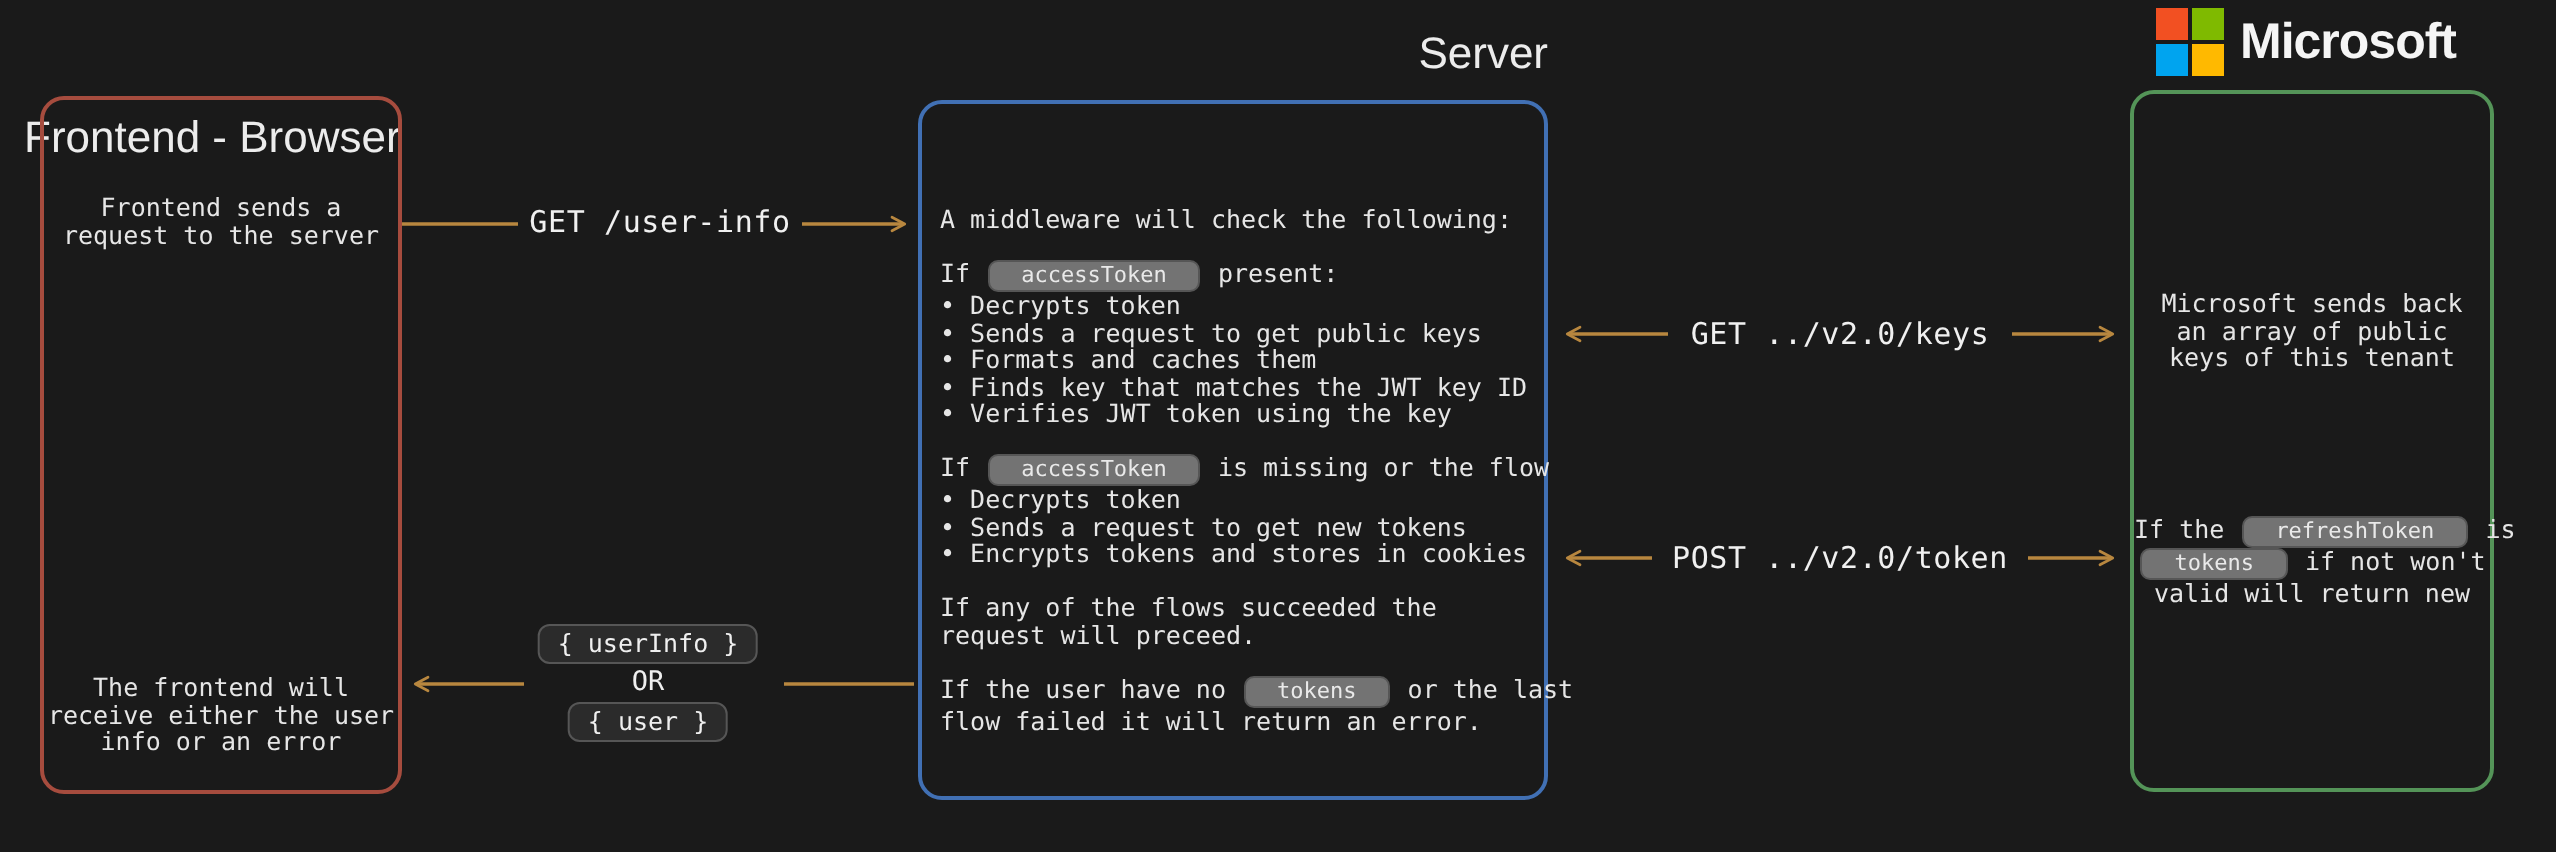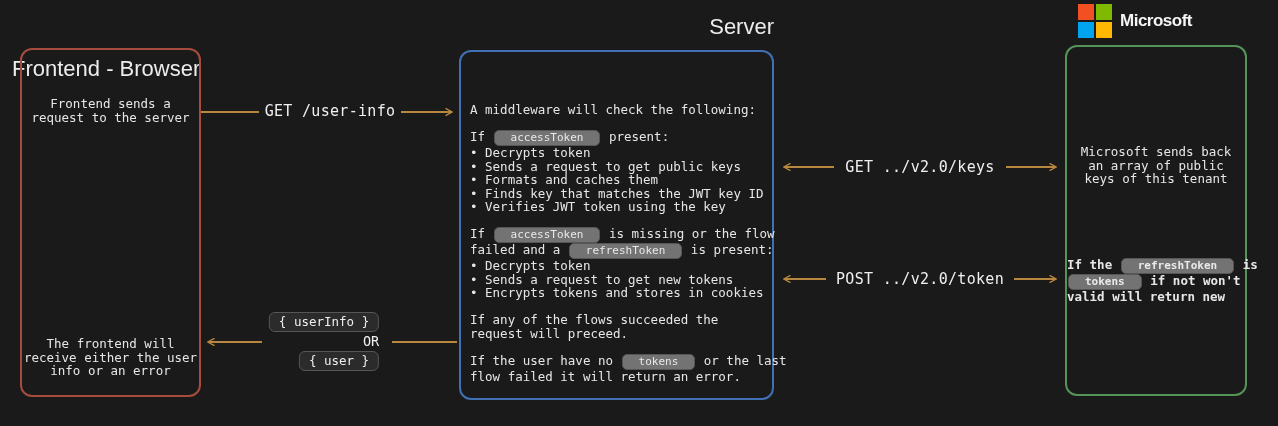--- a/index.html
+++ b/index.html
@@ -15,55 +15,55 @@
   .title{
     position:absolute;font-family:"Liberation Sans","DejaVu Sans",sans-serif;
     font-size:22px;color:#ececec;
   }
   .frontend-title{left:12px;top:24px;margin-top:32px;}
   .server-title{left:459px;top:14px;width:315px;text-align:right;}
   .ms-brand{position:absolute;left:1078px;top:4px;display:flex;align-items:center;gap:8px;}
   .ms-logo{display:grid;grid-template-columns:16px 16px;grid-template-rows:16px 16px;gap:2px;}
   .ms-logo .sq{width:16px;height:16px;display:block;}
   .ms-text{
-    font-family:"Liberation Sans","DejaVu Sans",sans-serif;font-size:17px;
+    font-family:"Liberation Sans","DejaVu Sans",sans-serif;font-size:25px;
     font-weight:600;color:#f5f5f5;letter-spacing:-0.5px;
   }
   .box{position:absolute;border:2px solid;border-radius:12px;background:transparent;}
   .frontend-box{left:20px;top:48px;width:177px;height:345px;border-color:var(--red);}
   .server-box{left:459px;top:50px;width:311px;height:346px;border-color:var(--blue);}
   .ms-box{left:1065px;top:45px;width:178px;height:347px;border-color:var(--green);}
   .note{
     position:absolute;left:0;right:0;text-align:center;white-space:pre-line;
     font-size:12.5px;line-height:13.5px;color:var(--txt);
   }
   .note-top{top:47px;}
   .note-bottom{top:287px;}
   .ms-note1{top:98px;}
   .ms-note2{top:211px;text-align:center;}
   .server-content{position:absolute;left:9px;top:51px;right:3px;font-size:12.5px;}
   .line{line-height:13.5px;min-height:13.5px;white-space:pre;}
-  .ms-note2 .line{text-align:left;white-space:pre;font-weight:bold;}
+  .ms-note2 .line{text-align:center;white-space:pre;}
   .code{
     display:inline-block;background:#737373;border:1px solid #565656;border-radius:5px;
     padding:0 16px;font-size:11px;line-height:14px;margin:0 1px;color:#e9e9e9;
   }
   .arrows{position:absolute;left:0;top:0;}
   .arrows line{stroke:var(--gold);stroke-width:1.8;}
   .arrows marker path{stroke:var(--gold);fill:none;}
   .arrow-label{
     position:absolute;transform:translateX(-50%);font-size:15px;color:#f0f0f0;
     white-space:pre;letter-spacing:0.3px;
   }
   .label-userinfo-get{left:330px;top:102px;}
   .label-keys{left:920px;top:158px;}
   .label-token{left:920px;top:270px;}
   .return-label{
     position:absolute;left:324px;top:312px;transform:translateX(-50%);
-    display:flex;flex-direction:column;align-items:flex-end;gap:2px;
+    display:flex;flex-direction:column;align-items:center;gap:2px;
   }
   .return-label .code-big{
     display:inline-block;background:#2b2b2b;border:1px solid #565656;border-radius:6px;
     padding:1px 9px;font-size:12.5px;line-height:16px;color:#efefef;white-space:pre;
   }
   .return-label .or{font-size:13.5px;color:#efefef;line-height:15px;}
 </style>
 </head>
 <body>
 
@@ -95,21 +95,20 @@
         <div class="line"><span>A middleware will check the following:</span></div>
         <div class="line">&nbsp;</div>
         <div class="line"><span>If </span><span class="code">accessToken</span><span> present:</span></div>
         <div class="line"><span>• Decrypts token</span></div>
         <div class="line"><span>• Sends a request to get public keys</span></div>
         <div class="line"><span>• Formats and caches them</span></div>
         <div class="line"><span>• Finds key that matches the JWT key ID</span></div>
         <div class="line"><span>• Verifies JWT token using the key</span></div>
         <div class="line">&nbsp;</div>
         <div class="line"><span>If </span><span class="code">accessToken</span><span> is missing or the flow</span></div>
-        <div class="line"><span>failed and a </span><span class="code">refreshToken</span><span> is present:</span></div>
         <div class="line"><span>• Decrypts token</span></div>
         <div class="line"><span>• Sends a request to get new tokens</span></div>
         <div class="line"><span>• Encrypts tokens and stores in cookies</span></div>
         <div class="line">&nbsp;</div>
         <div class="line"><span>If any of the flows succeeded the</span></div>
         <div class="line"><span>request will preceed.</span></div>
         <div class="line">&nbsp;</div>
         <div class="line"><span>If the user have no </span><span class="code">tokens</span><span> or the last</span></div>
         <div class="line"><span>flow failed it will return an error.</span></div>
       </div>

